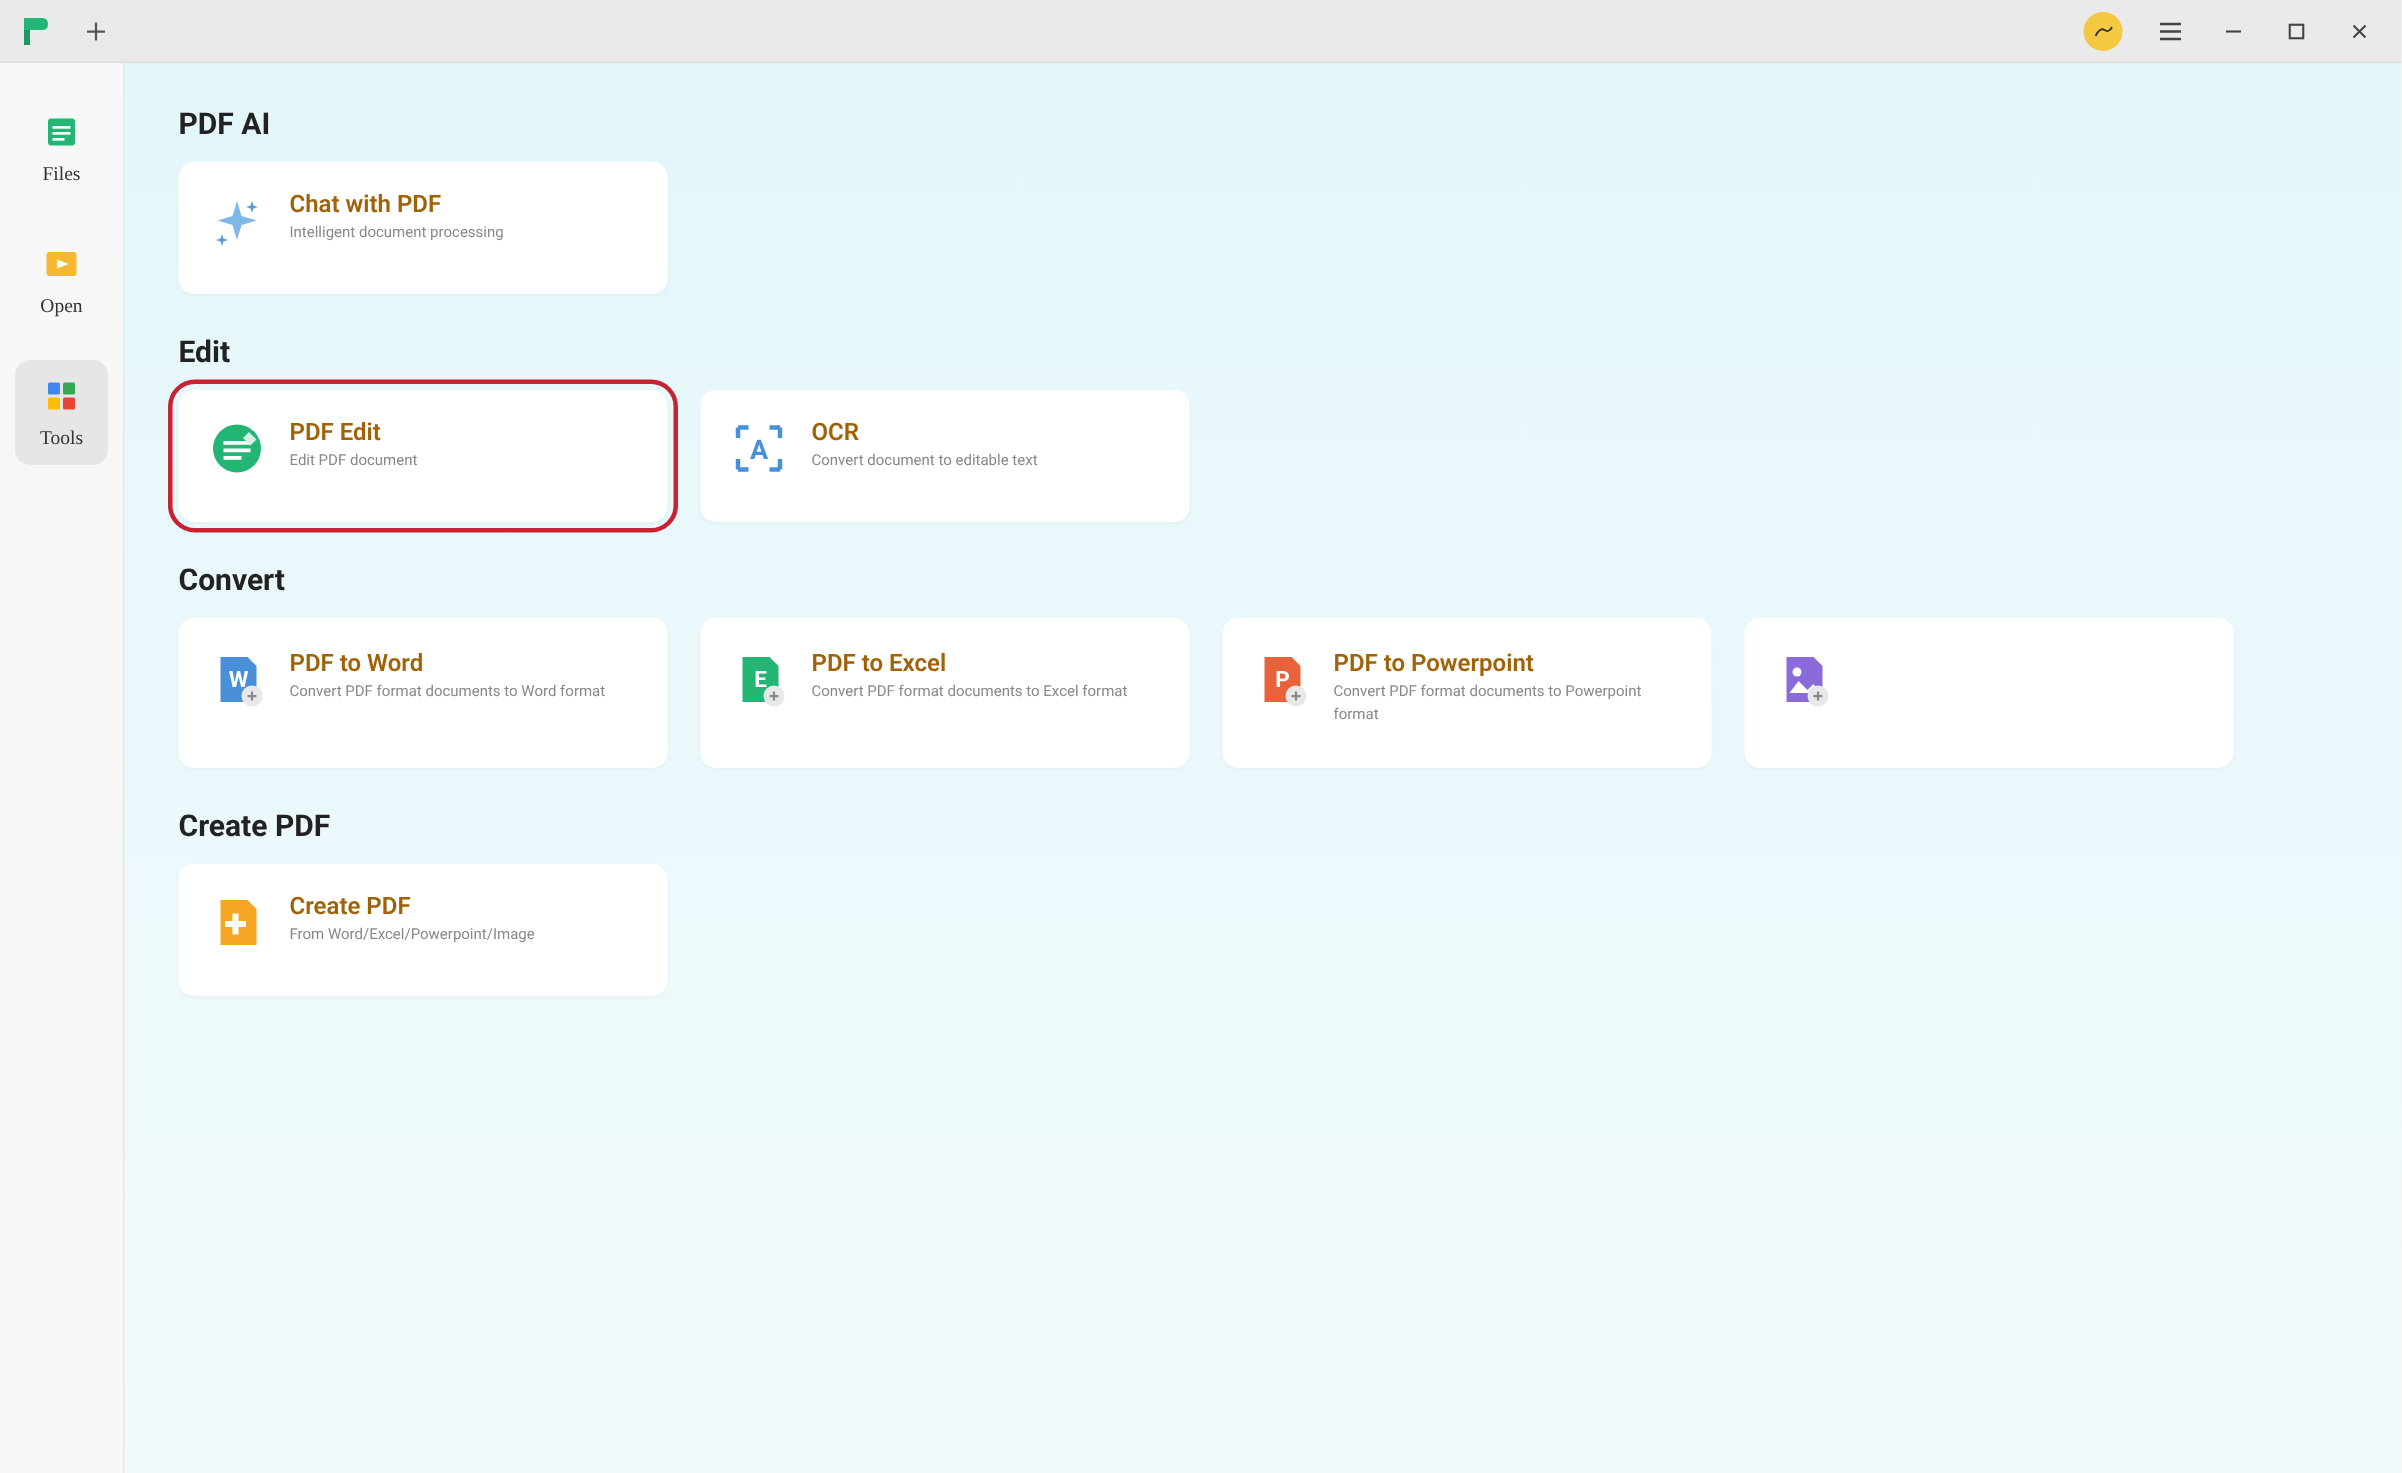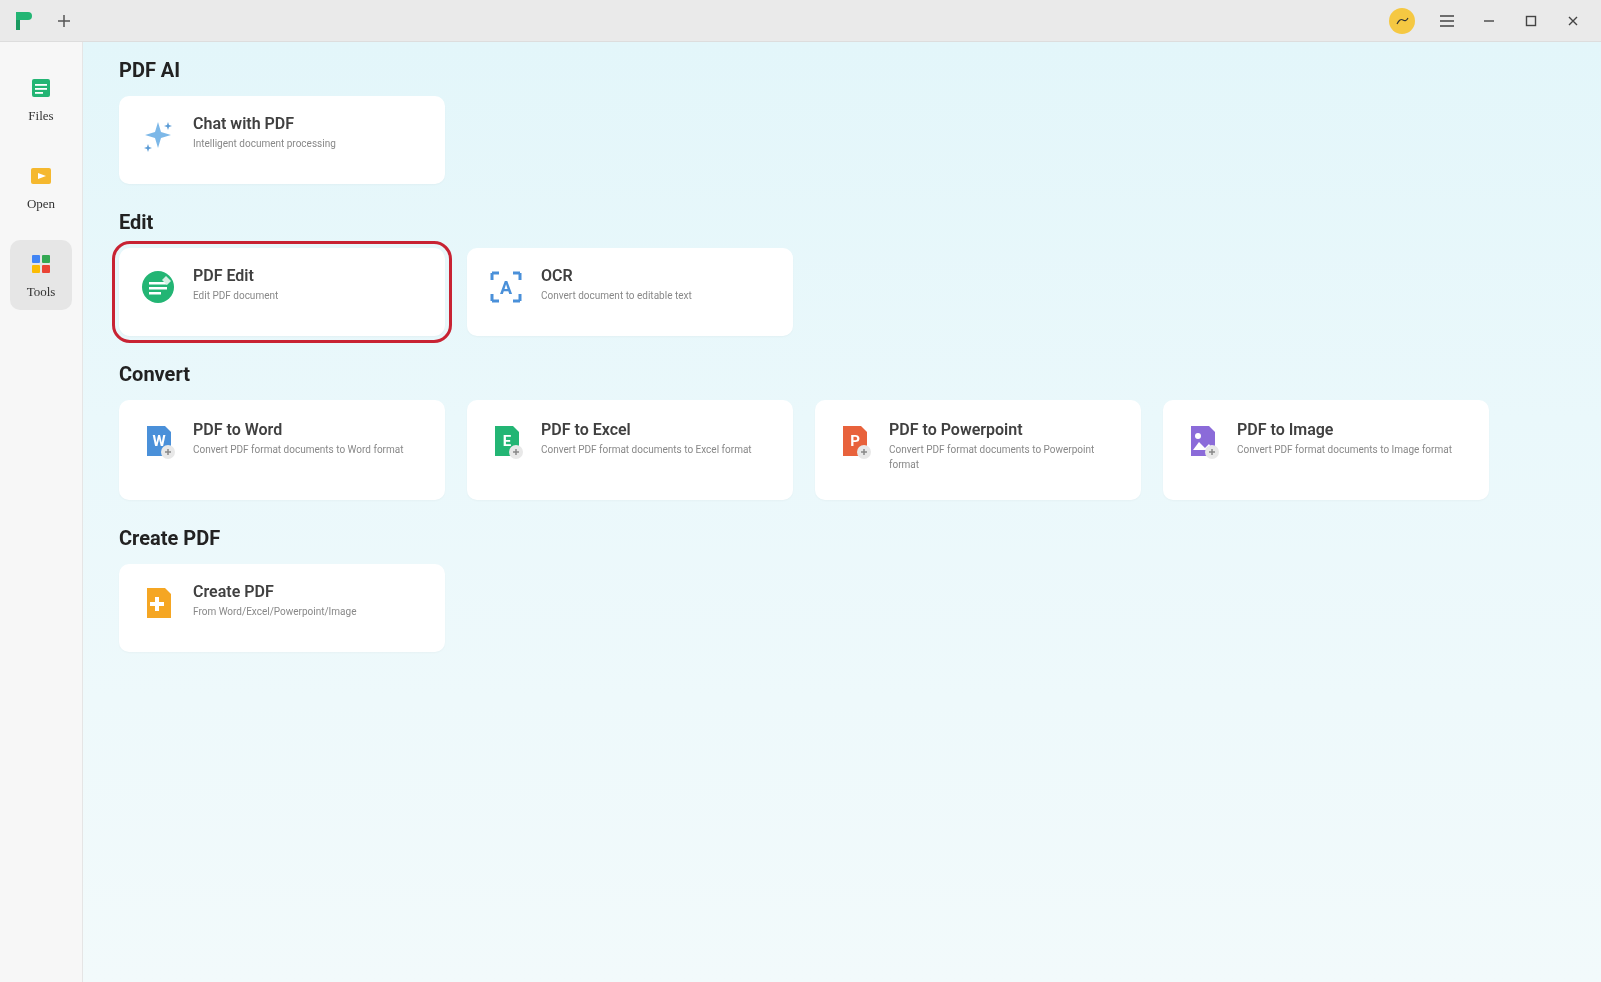--- a/index.html
+++ b/index.html
@@ -58,42 +58,42 @@
   cursor: pointer;
   font-family: Liberation Serif, serif;
 }
 .sidebar-item.active { background: #e6e6e6; }
 .sidebar-icon { width: 28px; height: 28px; display: flex; align-items: center; justify-content: center; }
 .sidebar-label { font-size: 13px; color: #333; margin-top: 6px; }
 .content {
   flex: 1;
   background: linear-gradient(180deg, #e3f6fa 0%, #eaf8fb 40%, #f2fafb 100%);
   overflow-y: auto;
-  padding: 16px 36px;
+  padding: 28px 36px;
 }
 .section { margin-bottom: 26px; }
 .section-title { font-size: 20px; font-weight: 700; color: #222; margin-bottom: 14px; }
 .tool-grid { display: flex; flex-wrap: wrap; gap: 22px; }
 .tool-card {
   width: 326px; min-height: 88px;
   background: #fff; border-radius: 10px;
   display: flex; align-items: flex-start;
   padding: 18px 20px;
   cursor: pointer;
   box-shadow: 0 1px 2px rgba(0,0,0,0.03);
 }
 .tool-card.tall { min-height: 100px; align-items: flex-start; padding-top: 20px; }
 .tool-card.highlight { outline: 3px solid #c82333; outline-offset: 4px; border-radius: 11px; }
 .tool-icon {
   width: 38px; height: 38px;
   display: flex; align-items: center; justify-content: center;
   margin-right: 16px; flex-shrink: 0; margin-top: 2px;
 }
 .tool-text { flex: 1; }
-.tool-title { font-size: 16px; font-weight: 600; color: #404040; margin-bottom: 4px; }
+.tool-title { font-size: 16px; font-weight: 600; color: #a16207; margin-bottom: 4px; }
 .tool-desc { font-size: 10px; color: #888; line-height: 1.45; }
 </style>
 </head>
 <body>
 
 <div class="titlebar">
   <div class="titlebar-left">
     <div class="app-logo">
       <svg width="26" height="26" viewBox="0 0 26 26">
         <path d="M6 4 L18 4 Q22 4 22 8 Q22 12 18 12 L6 12 Z" fill="#23b574"></path>
@@ -275,24 +275,20 @@
         <div class="tool-card tall">
           <div class="tool-icon">
             <svg width="38" height="38" viewBox="0 0 38 38">
                 <path d="M8 4 L26 4 L32 10 L32 34 L8 34 Z" fill="#8b6bd9"></path>
                 <circle cx="15" cy="14" r="3" fill="#fff"></circle>
                 <path d="M10 28 L16 20 L22 26 L26 22 L30 28 Z" fill="#fff"></path>
                 <circle cx="29" cy="30" r="7" fill="#e8e8e8"></circle>
                 <path d="M26 30 L32 30 M29 27 L29 33" stroke="#888" stroke-width="1.5"></path>
               </svg>
           </div>
-          <div class="tool-text">
-            <div class="tool-title">PDF to Image</div>
-            <div class="tool-desc">Convert PDF format documents to Image format</div>
-          </div>
         </div>
       </div>
     </div>
 
     <div class="section">
       <div class="section-title">Create PDF</div>
       <div class="tool-grid">
         <div class="tool-card">
           <div class="tool-icon">
             <svg width="38" height="38" viewBox="0 0 38 38">

